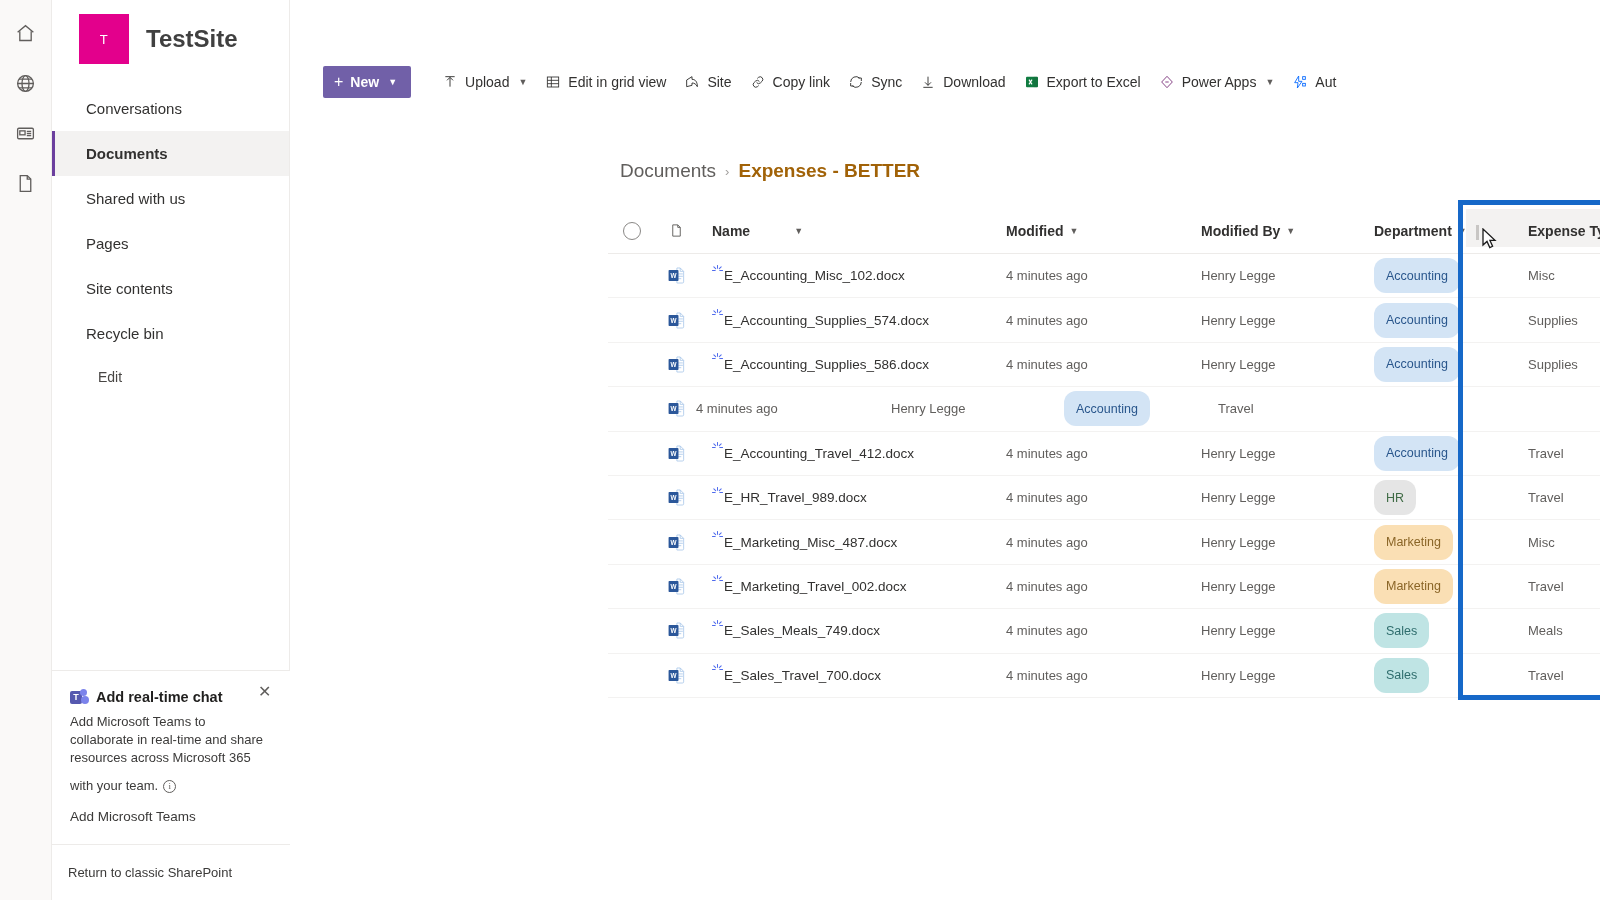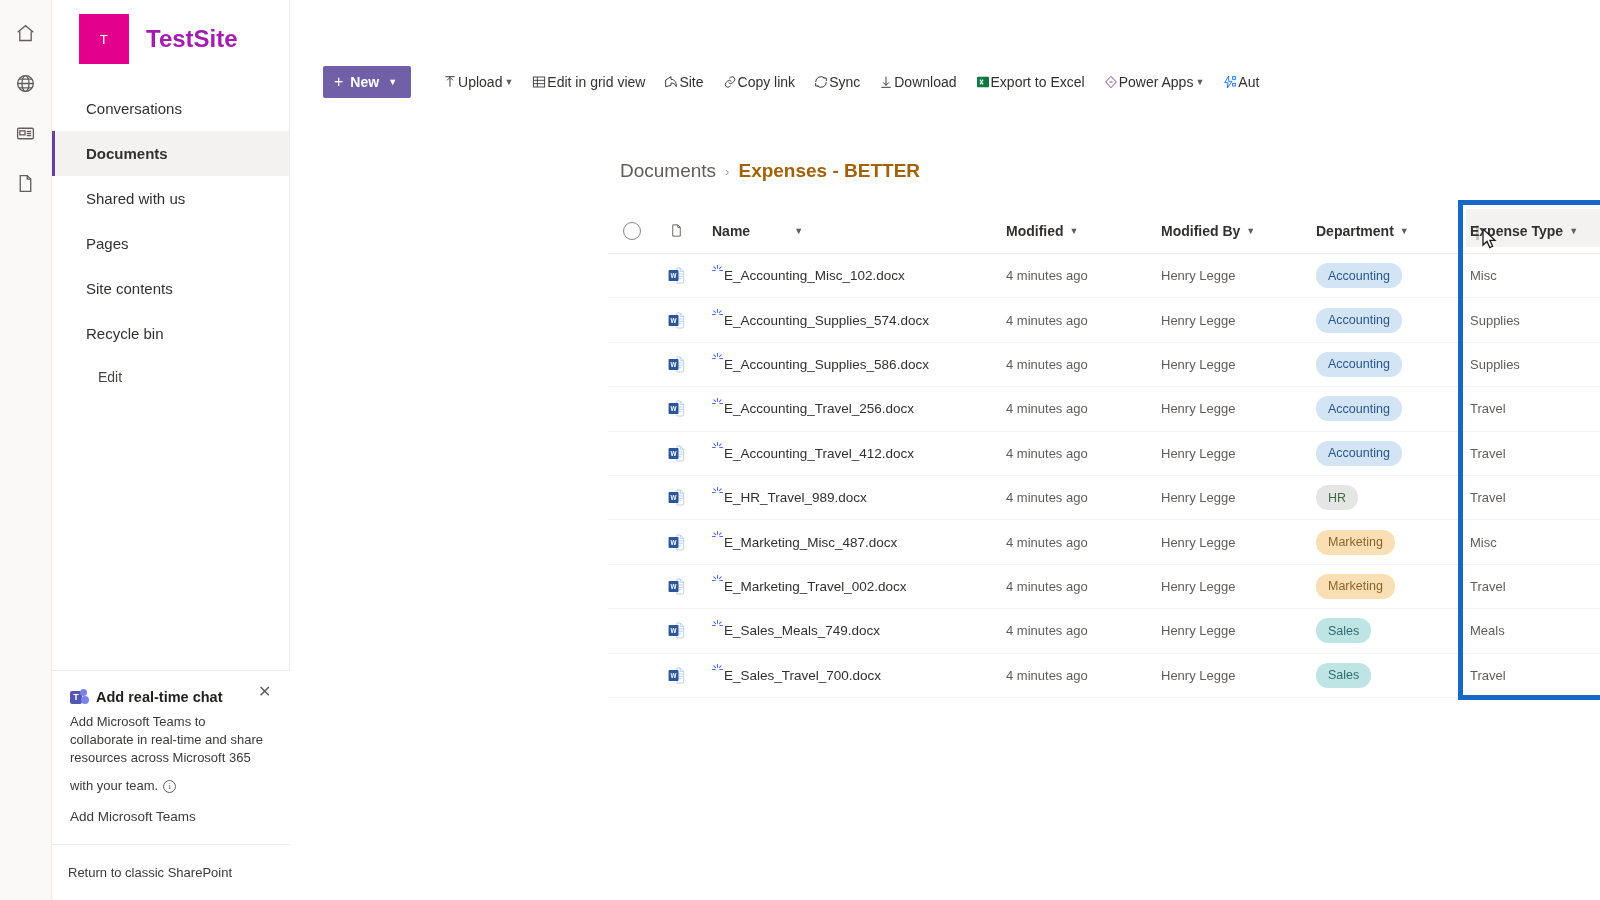--- a/index.html
+++ b/index.html
@@ -39,21 +39,21 @@
     height: 78px; display: flex; align-items: center;
     padding-left: 27px; gap: 17px;
     background: #ffffff;
   }
   .site-logo {
     width: 50px; height: 50px; background: #e3008c;
     display: flex; align-items: center; justify-content: center;
     color: #ffffff; font-size: 13px; font-weight: 400;
     letter-spacing: .5px;
   }
-  .site-title { font-size: 24px; font-weight: 600; color: #a21caf; }
+  .site-title { font-size: 24px; font-weight: 600; color: #404040; }
 
   .nav { padding-top: 8px; background:#ffffff; }
   .nav-item {
     height: 45px; display: flex; align-items: center;
     padding-left: 34px; font-size: 15px; color: #323130;
     cursor: pointer; position: relative;
   }
   .nav-item.selected {
     background: #f3f2f1; font-weight: 600;
   }
@@ -124,21 +124,21 @@
     margin-top: 60px; white-space: nowrap;
   }
   .btn-new {
     height: 32px; background: #7160a8; color: #ffffff;
     display: flex; align-items: center; gap: 7px;
     padding: 0 14px 0 11px; font-size: 14px; font-weight: 600;
     border-radius: 2px; cursor: pointer; margin-right: 22px;
   }
   .btn-new .plus { font-size: 16px; font-weight: 400; }
   .cmd {
-    display: flex; align-items: center; 
+    display: flex; align-items: center; gap: 7px;
     height: 32px; padding: 0 9px; font-size: 14px; color: #323130;
     cursor: pointer; border-radius: 2px;
   }
   .cmd svg { width: 16px; height: 16px; flex: 0 0 16px; }
   .chev { font-size: 9px; color: #605e5c; margin-left: 2px; }
 
   .breadcrumb {
     position: absolute; left: 330px; top: 160px;
     display: flex; align-items: center; gap: 9px;
     font-size: 19px;
@@ -154,21 +154,21 @@
     border-bottom: 1px solid #edebe9;
     font-size: 14px; color: #323130; font-weight: 600;
   }
   .hcell { display: flex; align-items: center; gap: 6px; cursor: pointer; }
   .hcell .hchev { font-size: 9px; color: #605e5c; font-weight: 400; }
 
   .c-sel  { width: 48px; display:flex; align-items:center; justify-content:center; }
   .c-icon { width: 40px; display:flex; align-items:center; justify-content:center;}
   .c-name { width: 310px; padding-left: 16px; gap: 44px; }
   .c-mod  { width: 155px; }
-  .c-by   { width: 155px; }
+  .c-by   { width: 173px; margin-left: 40px; }
   .c-dept { width: 132px; }
   .c-exp  { width: 183px; padding-left: 22px; }
   .c-add  { width: 160px; padding-left: 22px; }
 
   .sel-circle {
     width: 18px; height: 18px; border-radius: 50%;
     border: 1.3px solid #8a8886;
   }
   .file-hdr-icon { color: #605e5c; }
 
@@ -176,21 +176,21 @@
     display: flex; align-items: center; height: 44.4px;
     border-bottom: 1px solid #f3f2f1; font-size: 13.5px; color: #323130;
   }
   .fname { display: flex; align-items: center; gap: 3px; color: #323130; cursor: pointer; }
   .sparkle { width: 11px; height: 11px; margin-bottom: 11px; margin-right: -2px; }
   .mod, .by { color: #605e5c; font-size: 13px; }
   .exp { color: #605e5c; font-size: 13px; }
 
   .pill {
     display: inline-flex; align-items: center; justify-content: center;
-    height: 25px; padding: 0 12px; border-radius: 12px;
+    height: 35px; padding: 0 12px; border-radius: 12px;
     font-size: 12.5px; white-space: nowrap;
   }
 
   
   .wordicon { position: relative; width: 19px; height: 21px; }
   .wordicon svg { width: 19px; height: 21px; }
 
   
   .highlight {
     position: absolute; left: 1168px; top: 200px;
@@ -498,28 +498,20 @@
             <div class="c-sel"></div>
             <div class="c-icon">
               <span class="wordicon"><svg viewBox="0 0 24 24">
                   <path d="M12.5 2.5h4.2l4.3 4.3v13.2a1.5 1.5 0 0 1-1.5 1.5h-7z" fill="#fff" stroke="#a6c5e8" stroke-width="1"></path>
                   <path d="M16.7 2.5v4.3H21" fill="none" stroke="#a6c5e8" stroke-width="1"></path>
                   <path d="M14 10h6M14 13h6M14 16h4" stroke="#a6c5e8" stroke-width="1"></path>
                   <rect x="2" y="5" width="12.5" height="14" rx="1" fill="#2b579a"></rect>
                   <text x="8.2" y="15.2" font-size="8" font-family="Liberation Sans, sans-serif" fill="#fff" text-anchor="middle" font-weight="bold">W</text>
                 </svg></span>
             </div>
-            <div class="c-name">
-              <span class="fname">
-                <svg class="sparkle" viewBox="0 0 12 12">
-                  <path d="M6 0.5v3M2 2l2 2M10 2L8 4M0.5 6h3M8.5 6h3" stroke="#4f6bed" stroke-width="1.1" fill="none" stroke-linecap="round"></path>
-                </svg>
-                <span>E_Accounting_Travel_256.docx</span>
-              </span>
-            </div>
             <div class="c-mod mod">4 minutes ago</div>
             <div class="c-by by">Henry Legge</div>
             <div class="c-dept"><span class="pill" style="background:#d3e4f5;color:#29568c">Accounting</span></div>
             <div class="c-exp exp">Travel</div>
             <div class="c-add"></div>
           </div>
           <div class="row">
             <div class="c-sel"></div>
             <div class="c-icon">
               <span class="wordicon"><svg viewBox="0 0 24 24">

